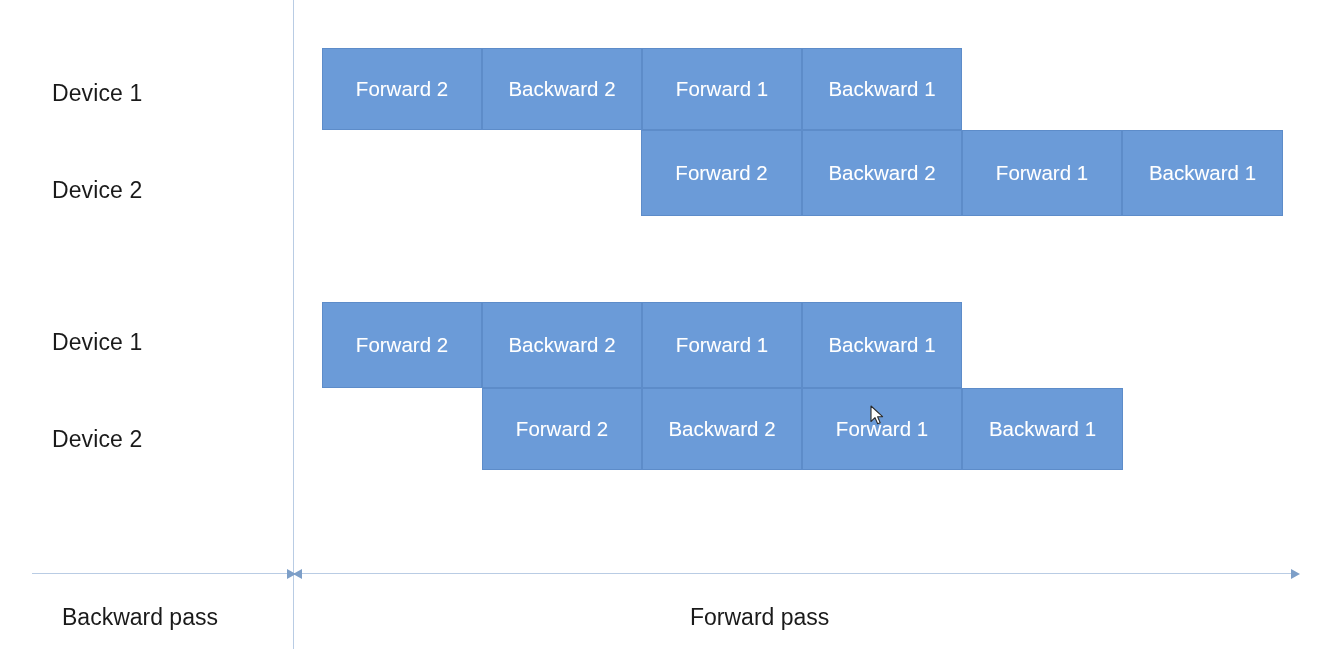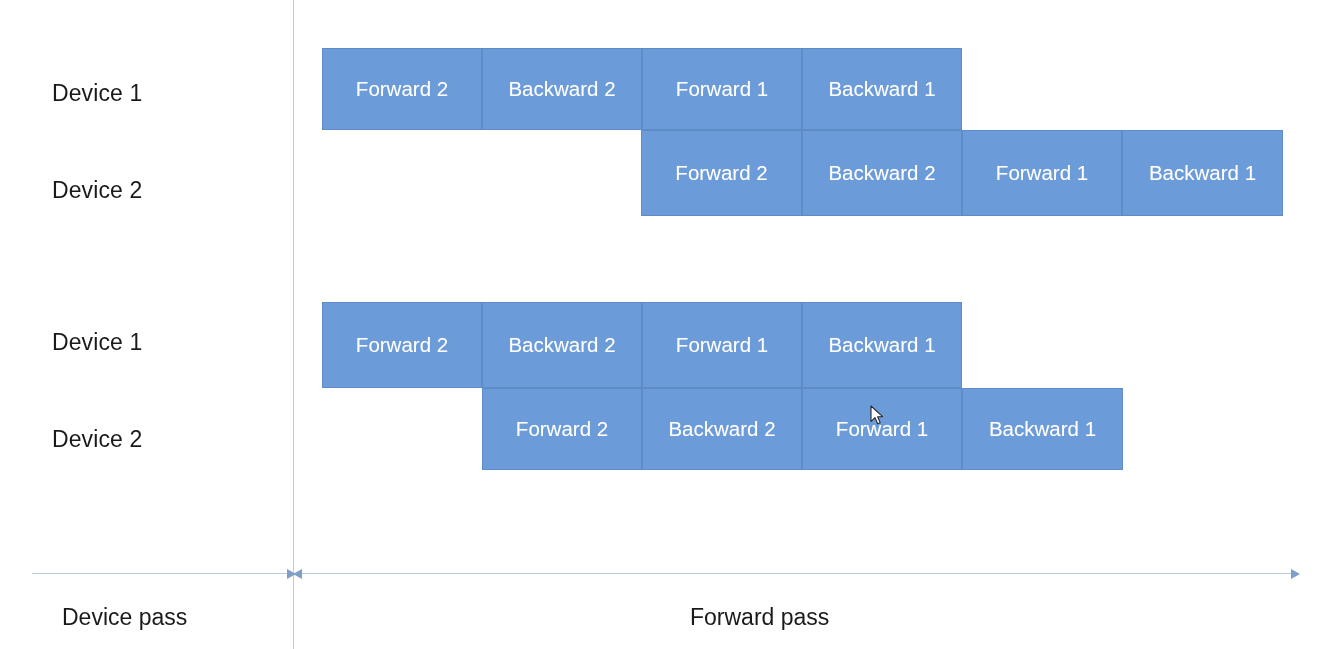--- a/index.html
+++ b/index.html
@@ -165,21 +165,21 @@
         </div>
       </div>
     </div>
 
   <div id="axis-host">
       <div class="axis-line" style="left: 32px; top: 573px; width: 255px; background: rgb(185, 204, 228);"></div>
       <div class="axis-line" style="left: 302px; top: 573px; width: 989px; background: rgb(185, 204, 228);"></div>
       <div class="arrow right" style="left: 287px; top: 569px; border-left-color: rgb(125, 159, 200);"></div>
       <div class="arrow left" style="left: 293px; top: 569px; border-right-color: rgb(125, 159, 200);"></div>
       <div class="arrow right" style="left: 1291px; top: 569px; border-left-color: rgb(125, 159, 200);"></div>
-      <div class="axis-label" style="left: 62px; top: 604px; color: rgb(26, 26, 26);">Device pass</div>
+      <div class="axis-label" style="left: 62px; top: 604px; color: rgb(26, 26, 26);">Backward pass</div>
       <div class="axis-label" style="left: 690px; top: 604px; color: rgb(26, 26, 26);">Forward pass</div>
     </div>
 
   <svg class="cursor" id="mouse-cursor" width="16" height="22" viewBox="0 0 16 22" style="left: 870px; top: 405px;">
     <path d="M1 1 L1 16.5 L5 12.7 L7.7 18.8 L10.2 17.7 L7.6 11.8 L12.6 11.6 Z" fill="#ffffff" stroke="#2b2b2b" stroke-width="1.1" stroke-linejoin="round"></path>
   </svg>
 
 </div>
 
 </body></html>

